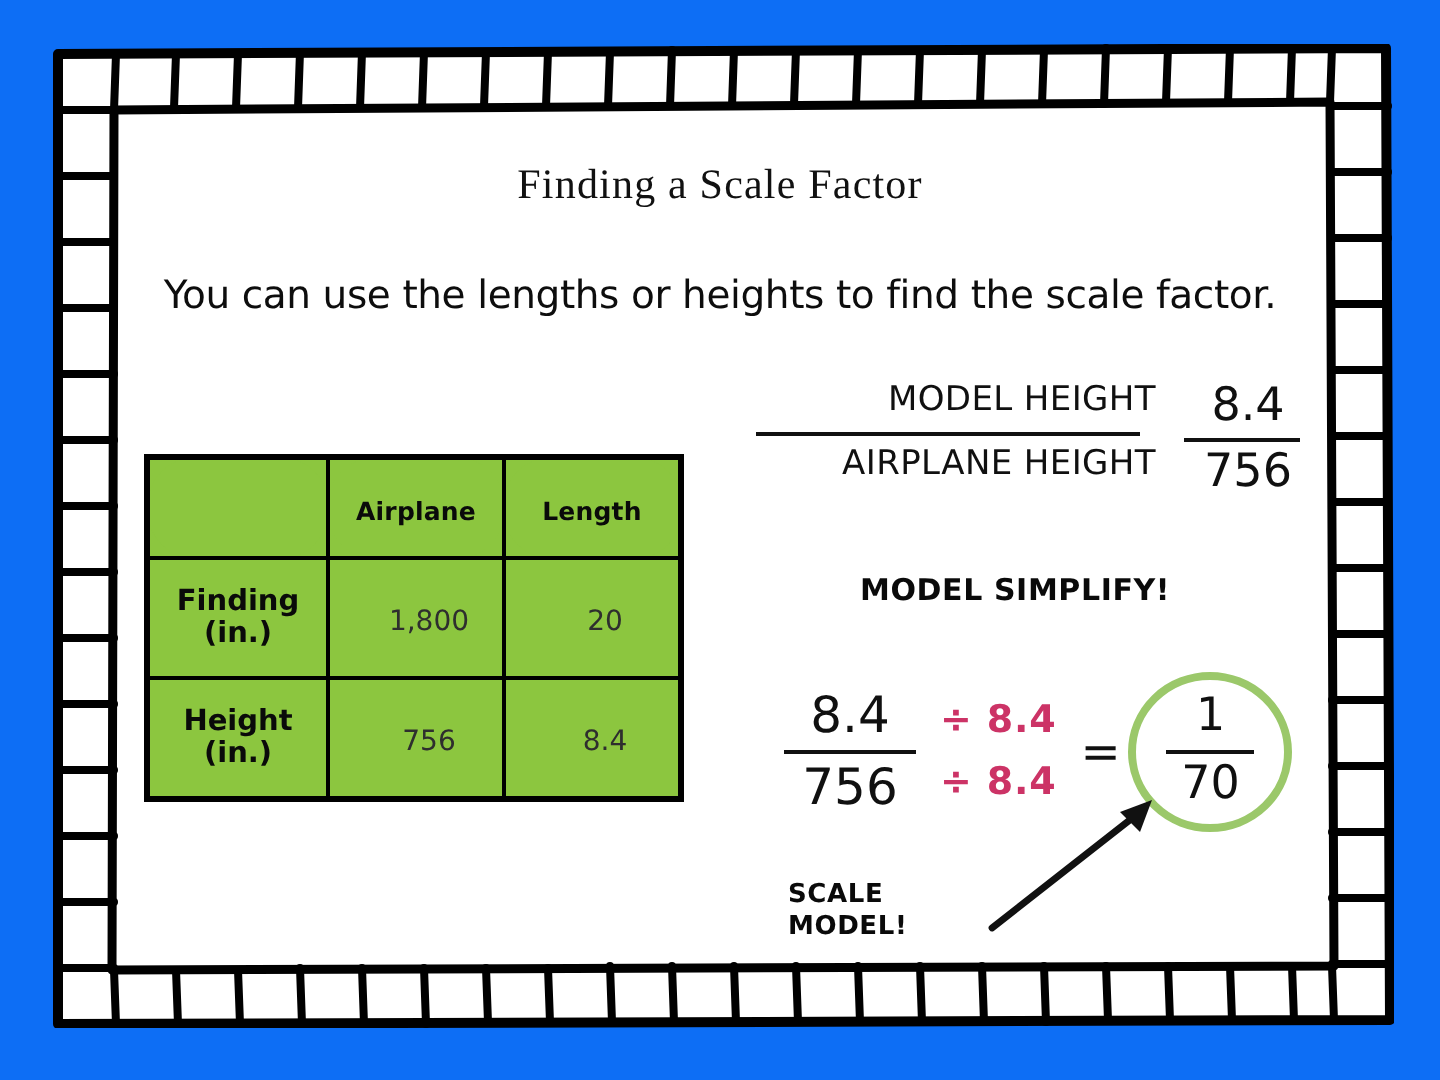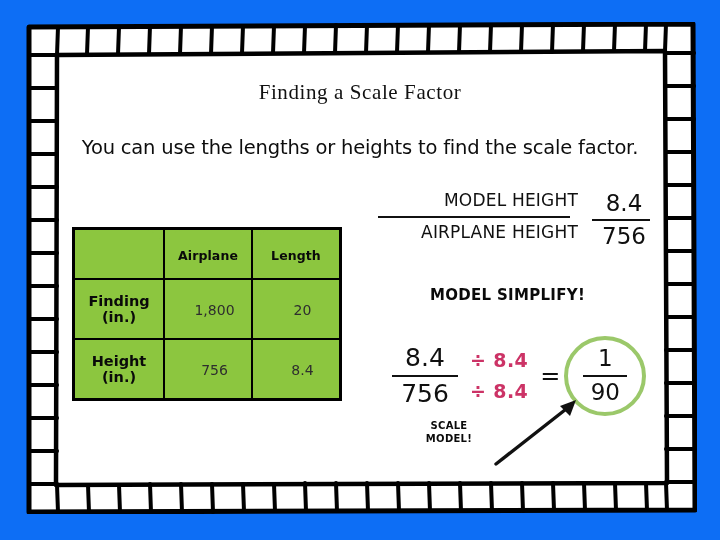--- a/index.html
+++ b/index.html
@@ -262,25 +262,25 @@
   #frac-answer .eq-num,
   #frac-answer .eq-den {
     font-size: 23px;
   }
   #frac-answer .eq-rule { width: 44px; }
 
   
   #scale-factor-label {
     position: absolute;
     left: 394px;
-    top: 420px;
+    top: 440px;
     width: 110px;
-    text-align: center;
-    font-family: "DejaVu Sans", sans-serif;
-    font-size: 10px;
+    text-align: left;
+    font-family: "DejaVu Sans", sans-serif;
+    font-size: 13px;
     font-weight: bold;
     color: #0a0a0a;
     letter-spacing: 0.3px;
     line-height: 1.25;
   }
 
   
   #pointer-arrow {
     position: absolute;
     left: 490px;
@@ -473,21 +473,21 @@
 
       <div id="answer-circle-wrap">
         <div id="answer-circle-ring">
           <svg viewBox="0 0 86 84" aria-hidden="true">
             <ellipse cx="43" cy="42" rx="39" ry="38" fill="none" stroke="#9bc86a" stroke-width="4"></ellipse>
           </svg>
         </div>
         <div class="eq-fraction" id="frac-answer">
           <div class="eq-num">1</div>
           <div class="eq-rule"></div>
-          <div class="eq-den">90</div>
+          <div class="eq-den">70</div>
         </div>
       </div>
 
     </div>
 
     <div id="pointer-arrow">
       <svg viewBox="0 0 92 72" aria-hidden="true">
         <line x1="6" y1="66" x2="80" y2="8" stroke="#111111" stroke-width="3.4" stroke-linecap="round"></line>
         <polygon points="86,2 70,8 80,18" fill="#111111"></polygon>
       </svg>

